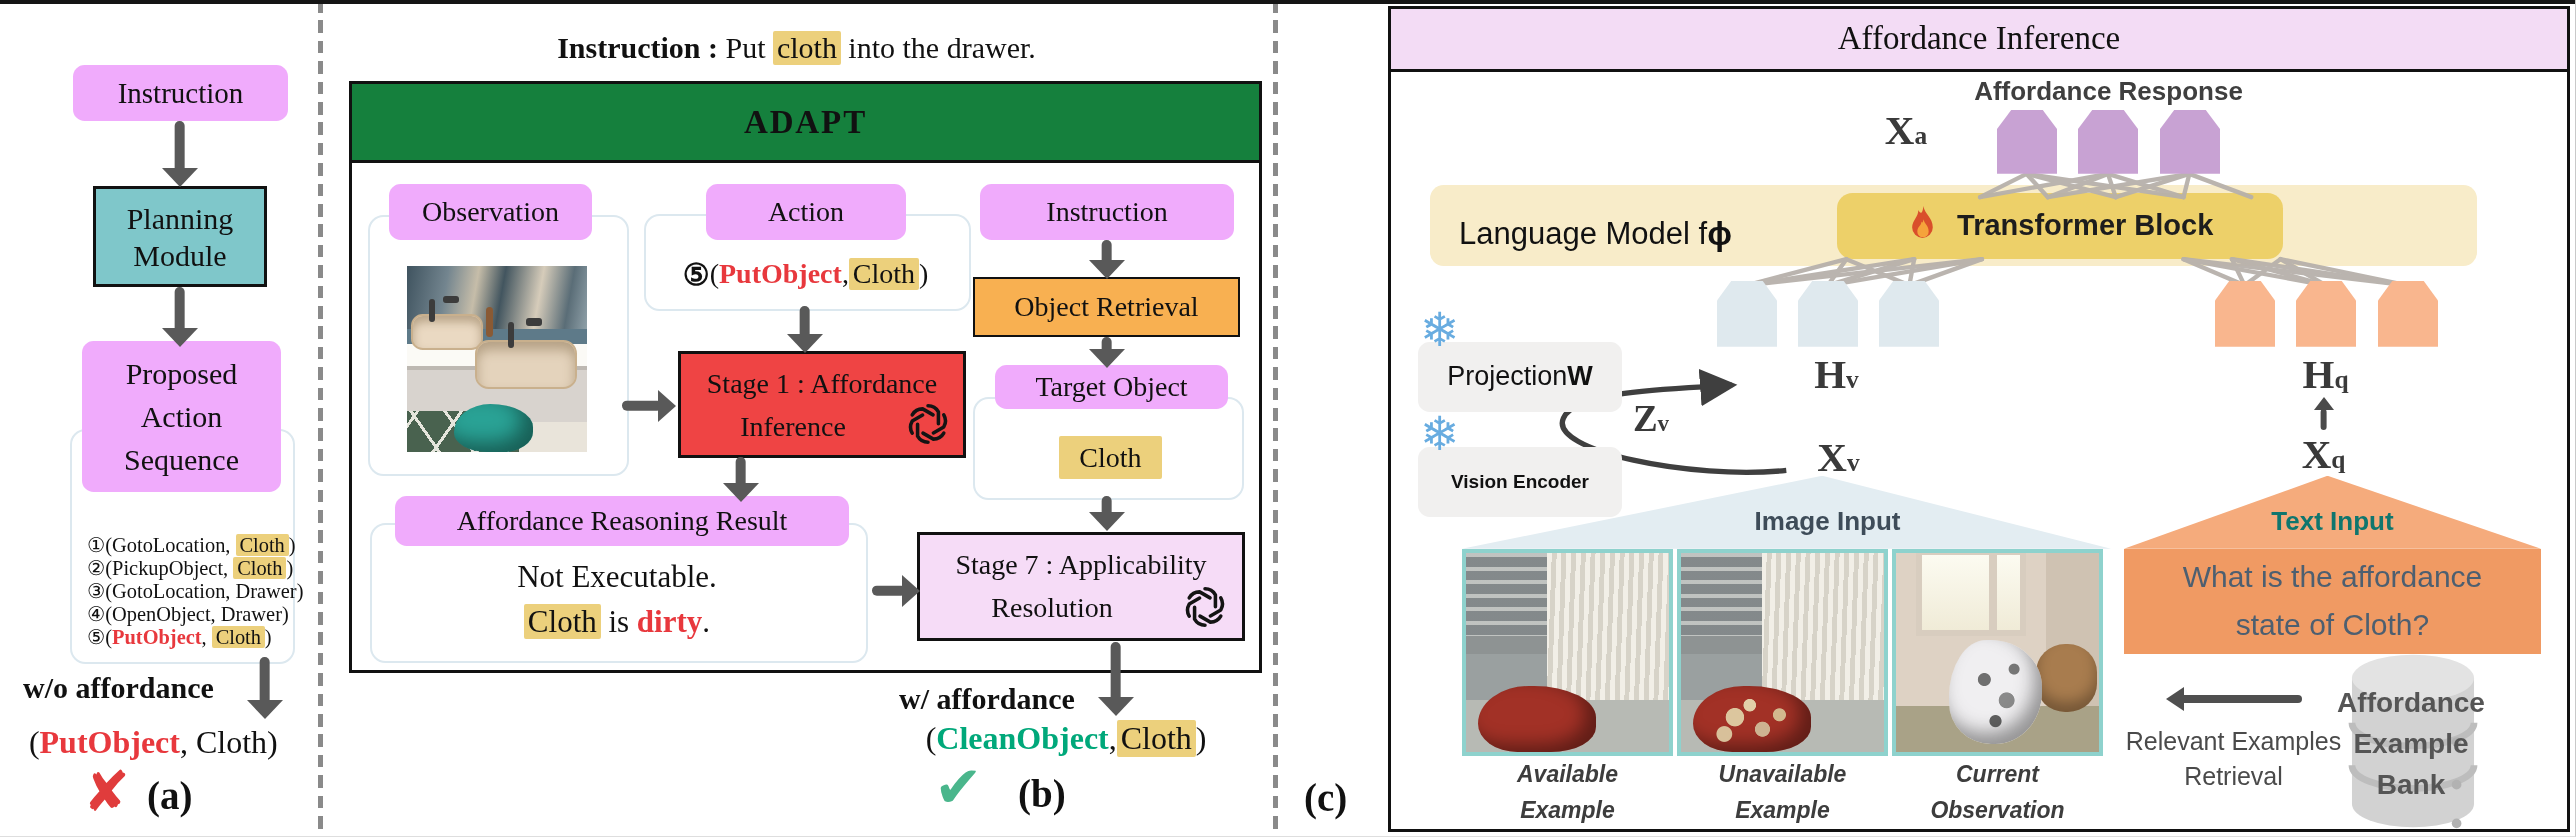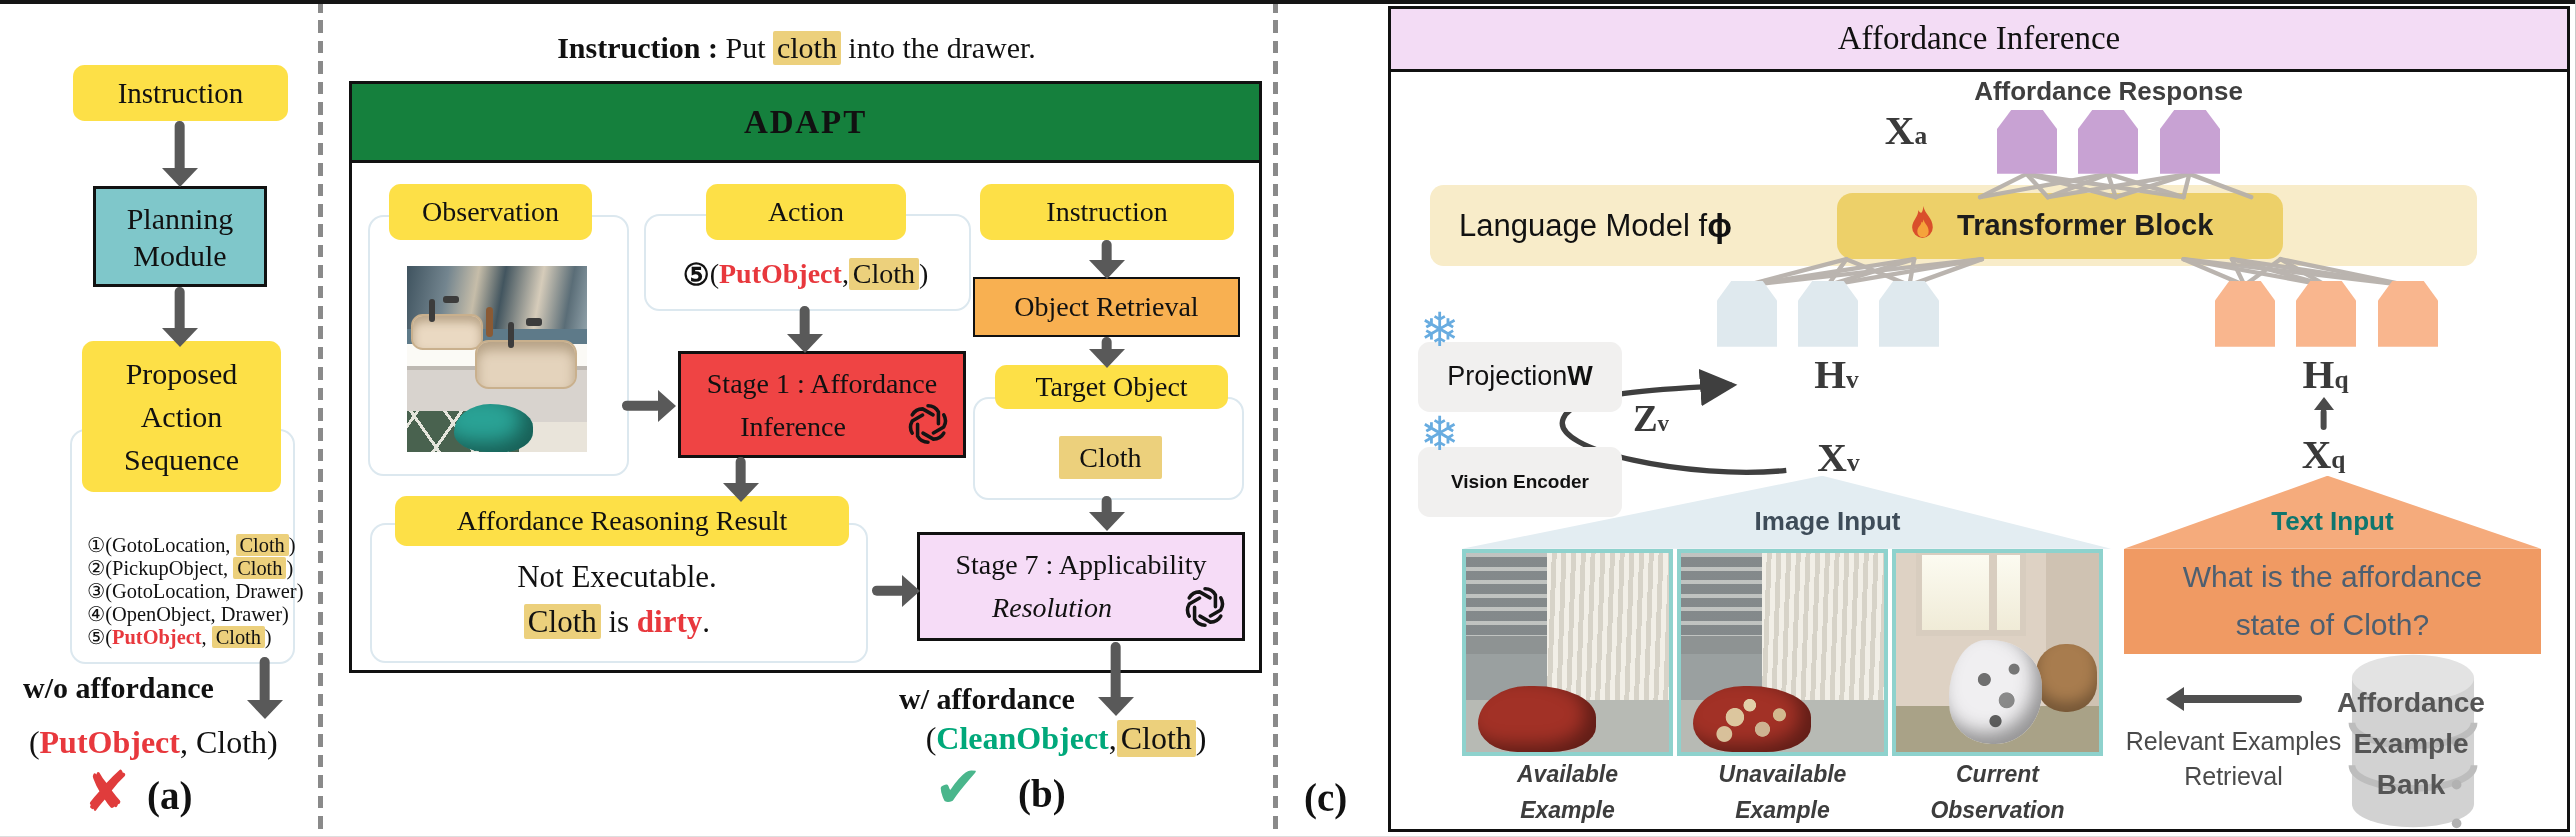--- a/index.html
+++ b/index.html
@@ -7,21 +7,21 @@
           font-family:"Liberation Serif","DejaVu Serif",serif;color:#111;
           border-right:1.9px solid #c9c9c9;border-bottom:1.9px solid #dedede;box-sizing:border-box;}
   .abs{position:absolute;}
   .ctr{display:flex;align-items:center;justify-content:center;text-align:center;}
   .sans{font-family:"Liberation Sans","DejaVu Sans",sans-serif;}
   .ital{}
   .bold{font-weight:bold;}
   .hl{background:#ecd07c;padding:0 3.9px;border-radius:1.9px;}
   .red{color:#e8383d;font-weight:bold;}
   .green{color:#00a87a;font-weight:bold;}
-  .hdr{position:absolute;background:#fde047;border-radius:11.6px;z-index:3;
+  .hdr{position:absolute;background:#f0abfc;border-radius:11.6px;z-index:3;
        display:flex;align-items:center;justify-content:center;text-align:center;}
   .card{position:absolute;background:#fff;border:2.9px solid #dce8ef;border-radius:15.5px;z-index:2;}
   .blk{border:3.9px solid #111;box-sizing:border-box;}
   
   .av{position:absolute;z-index:4;}
   .av .sh{position:absolute;left:50%;transform:translateX(-50%);top:0;bottom:14.5px;width:10.7px;background:#595959;border-radius:4.8px;}
   .av .hd{position:absolute;bottom:0;left:50%;transform:translateX(-50%);width:0;height:0;
           border-left:18.4px solid transparent;border-right:18.4px solid transparent;border-top:19.4px solid #595959;}
   .ah{position:absolute;z-index:4;}
   .ah .sh{position:absolute;top:50%;transform:translateY(-50%);left:0;right:13.6px;height:10.7px;background:#595959;border-radius:4.8px;}
@@ -254,21 +254,21 @@
   </div>
   <div class="abs ctr hl" style="left:1059px;top:436px;width:95px;height:43px;font-size:28px;z-index:4;">Cloth</div>
   <div class="av" style="left:1085px;top:496px;width:43px;height:35px;">
       <i class="sh"></i>
       <i class="hd"></i>
     </div>
 
   <div class="abs blk" style="left:917px;top:532px;width:328px;height:109px;background:#f6dcf7;z-index:3;">
     <div class="abs" style="left:0;top:7.8px;width:100%;text-align:center;font-size:28px;line-height:43px;">
       <div>Stage 7 : Applicability</div>
-      <div style="padding-right:58px;font-style:italic;">Resolution</div>
+      <div style="padding-right:58px;">Resolution</div>
     </div>
     <svg class="oai" style="right:11.6px;bottom:5.8px;width:50px;height:50px;" viewBox="0 0 48 48">
       <g fill="none" stroke="#141414" stroke-width="3.4" stroke-linecap="round" stroke-linejoin="round">
         <path d="M24 6.5 a11.5 11.5 0 0 1 10 5.8 l0 11.5"></path>
         <path d="M24 6.5 a11.5 11.5 0 0 1 10 5.8 l0 11.5" transform="rotate(60 24 24)"></path>
         <path d="M24 6.5 a11.5 11.5 0 0 1 10 5.8 l0 11.5" transform="rotate(120 24 24)"></path>
         <path d="M24 6.5 a11.5 11.5 0 0 1 10 5.8 l0 11.5" transform="rotate(180 24 24)"></path>
         <path d="M24 6.5 a11.5 11.5 0 0 1 10 5.8 l0 11.5" transform="rotate(240 24 24)"></path>
         <path d="M24 6.5 a11.5 11.5 0 0 1 10 5.8 l0 11.5" transform="rotate(300 24 24)"></path>
       </g>
@@ -299,21 +299,21 @@
     <div class="abs ctr ital bold" style="left:572px;top:66px;width:291px;height:33px;font-size:26px;color:#3f3f3f;z-index:6;">Affordance Response</div>
     <div class="mv" style="left:478px;top:97px;width:74px;height:50px;font-size:41px;font-family:'Liberation Serif','DejaVu Serif',serif;">
       <span>X</span>
         <sub>a</sub>
     </div>
     <div class="token" style="left:606px;top:101px;width:60px;height:64px;background:#c8a2d3;"></div>
     <div class="token" style="left:687px;top:101px;width:60px;height:64px;background:#c8a2d3;"></div>
     <div class="token" style="left:769px;top:101px;width:60px;height:64px;background:#c8a2d3;"></div>
 
     <div class="abs" style="left:39px;top:176px;width:1047px;height:81px;background:#f8ecc9;border-radius:13.6px;z-index:1;"></div>
-    <div class="abs" style="left:68px;top:190px;width:388px;height:54px;display:flex;align-items:center;font-size:31px;z-index:2;">
+    <div class="abs" style="left:68px;top:198px;width:388px;height:54px;display:flex;align-items:center;font-size:31px;z-index:2;">
       <span>Language Model f</span>
         <span class="bold" style="font-size:33px;">ϕ</span>
     </div>
     <div class="abs" style="left:446px;top:184px;width:446px;height:66px;background:#edd069;border-radius:15.5px;z-index:2;display:flex;align-items:center;justify-content:center;">
       <svg style="width:33px;height:43px;margin-right:17.4px;" viewBox="0 0 32 40">
         <path d="M16 1 C17 9 25 12 25 22 A10 10 0 1 1 5 22 C5 15 11 12 11 5 C13 9 15 9 16 1Z" fill="#d94f2b"></path>
         <path d="M16 14 C17 19 21 20 21 26 A5.5 5.5 0 1 1 10 26 C10 21 14 20 14 16 C15 18 15.5 17 16 14Z" fill="#f5a33b"></path>
       </svg>
       <span class="ital" style="font-size:29px;font-weight:600;color:#1d1d1d;">Transformer Block</span>
     </div>

